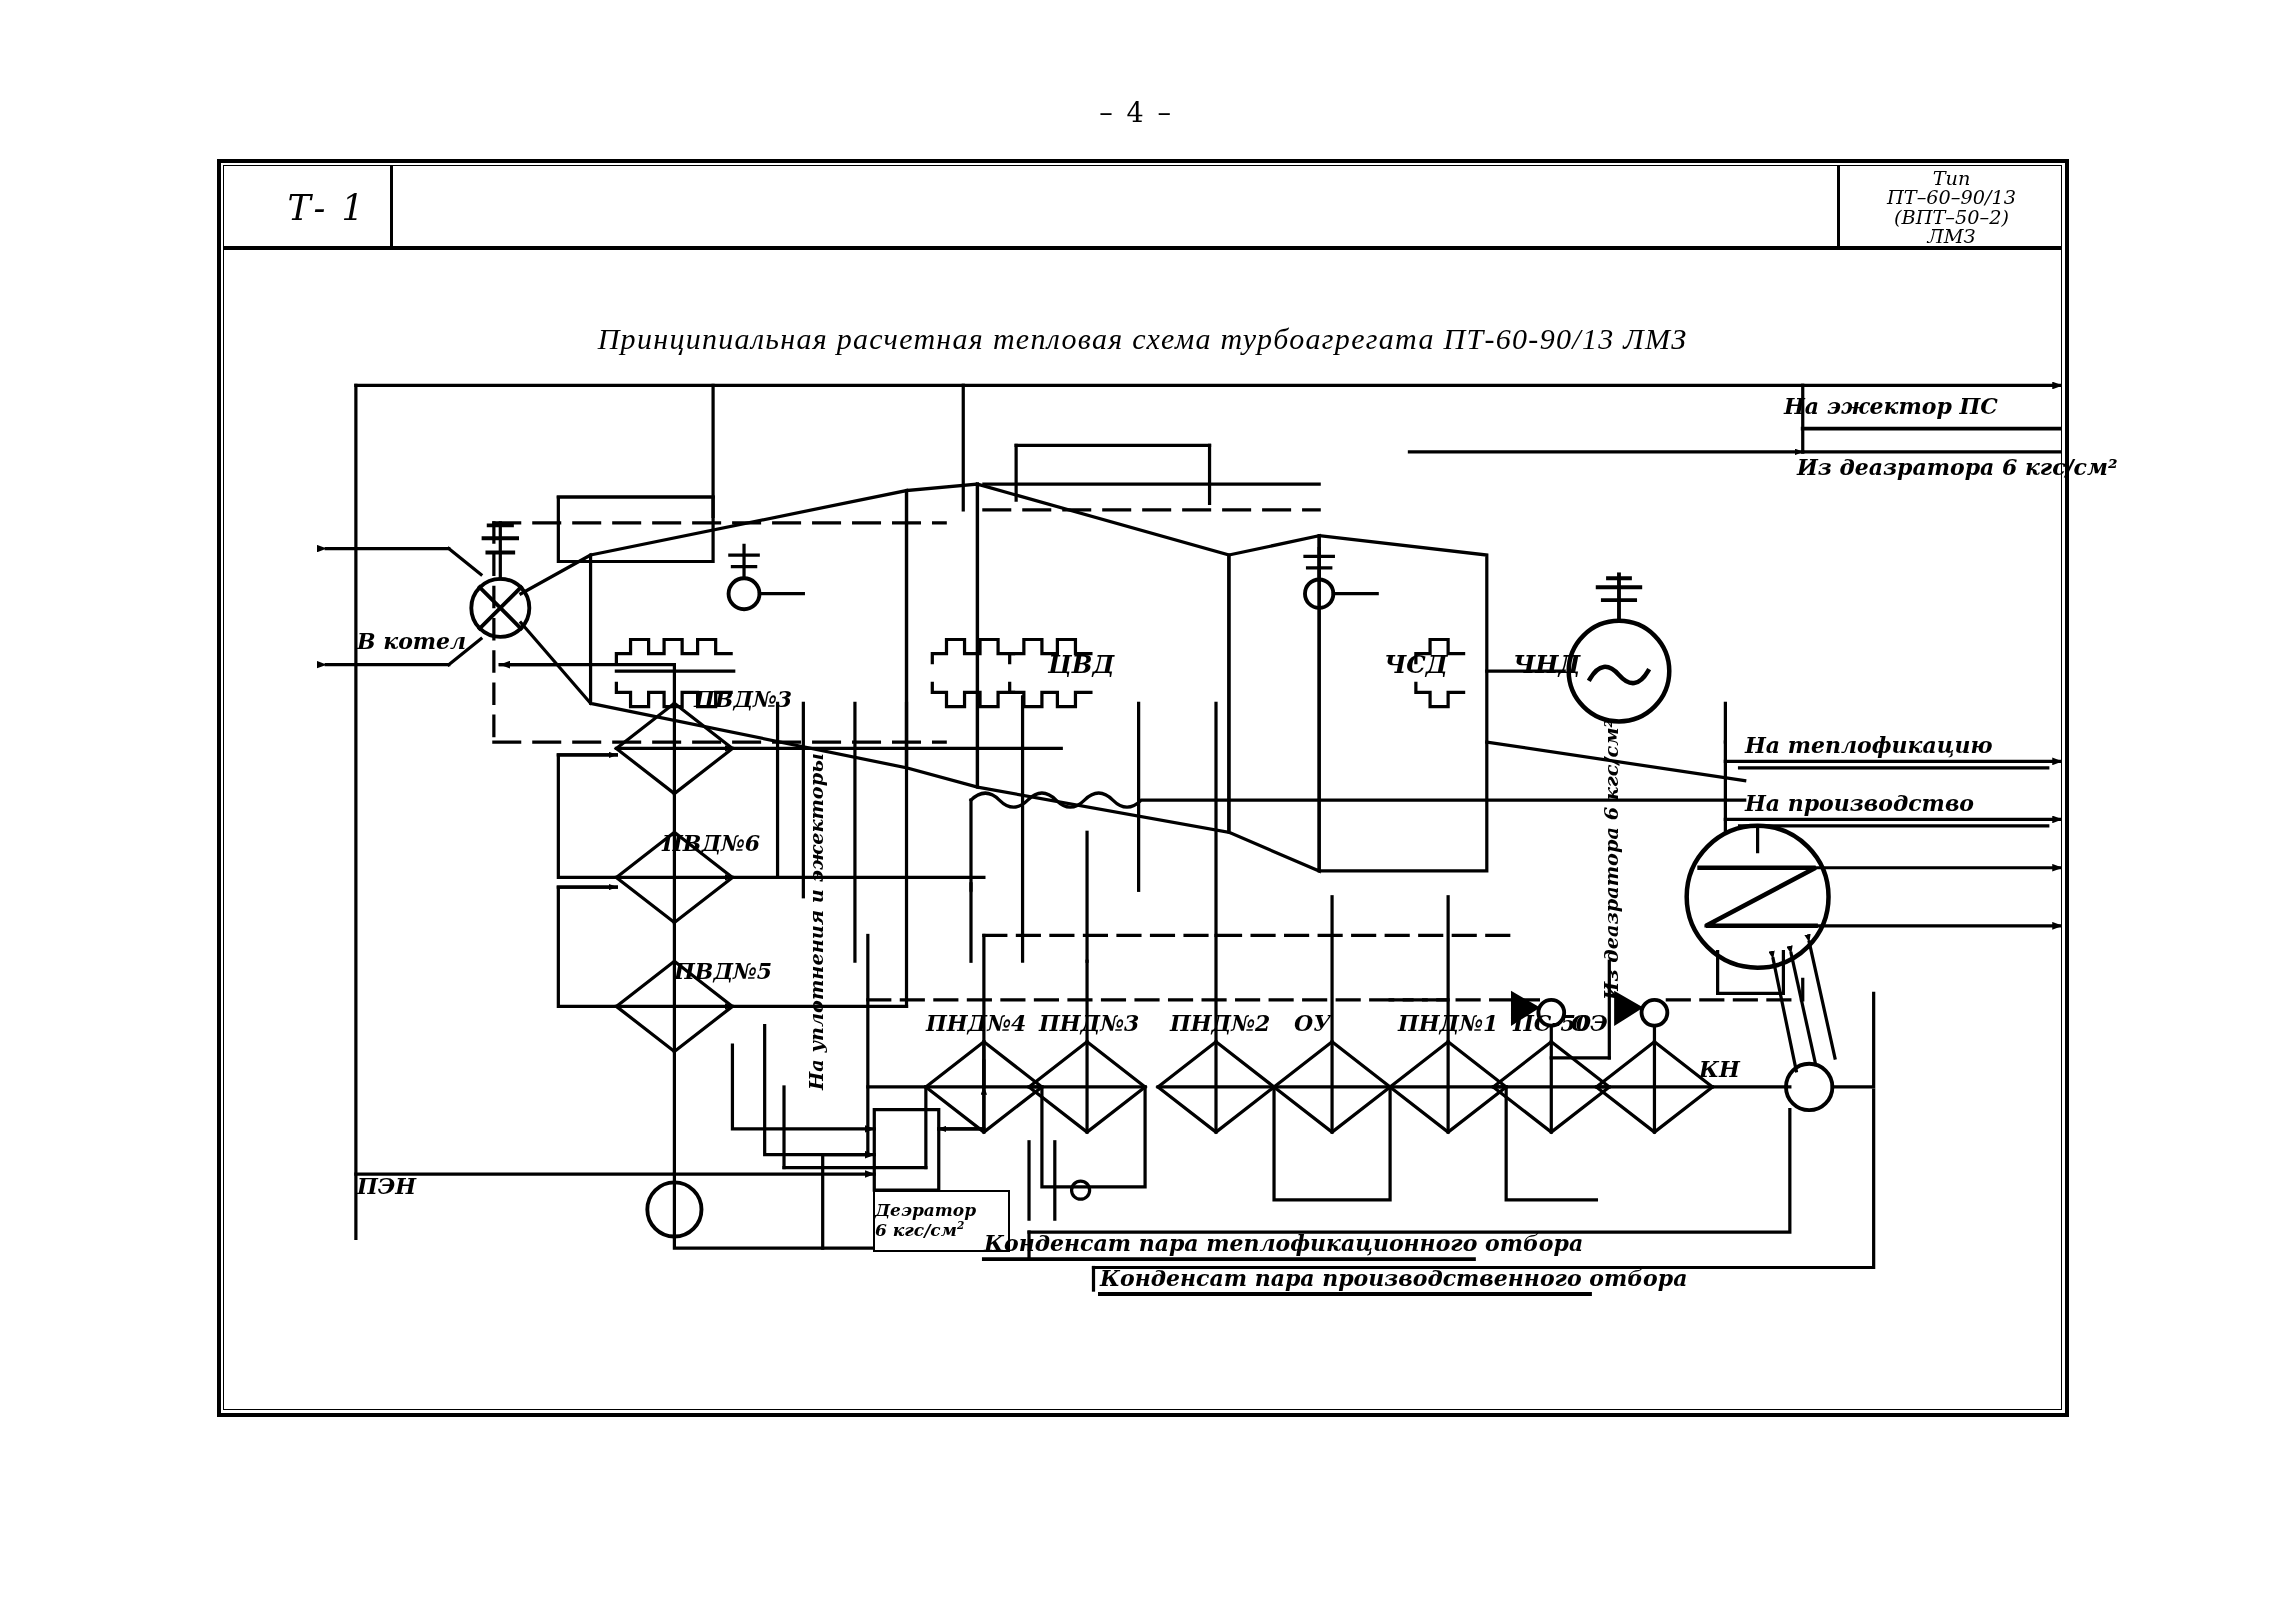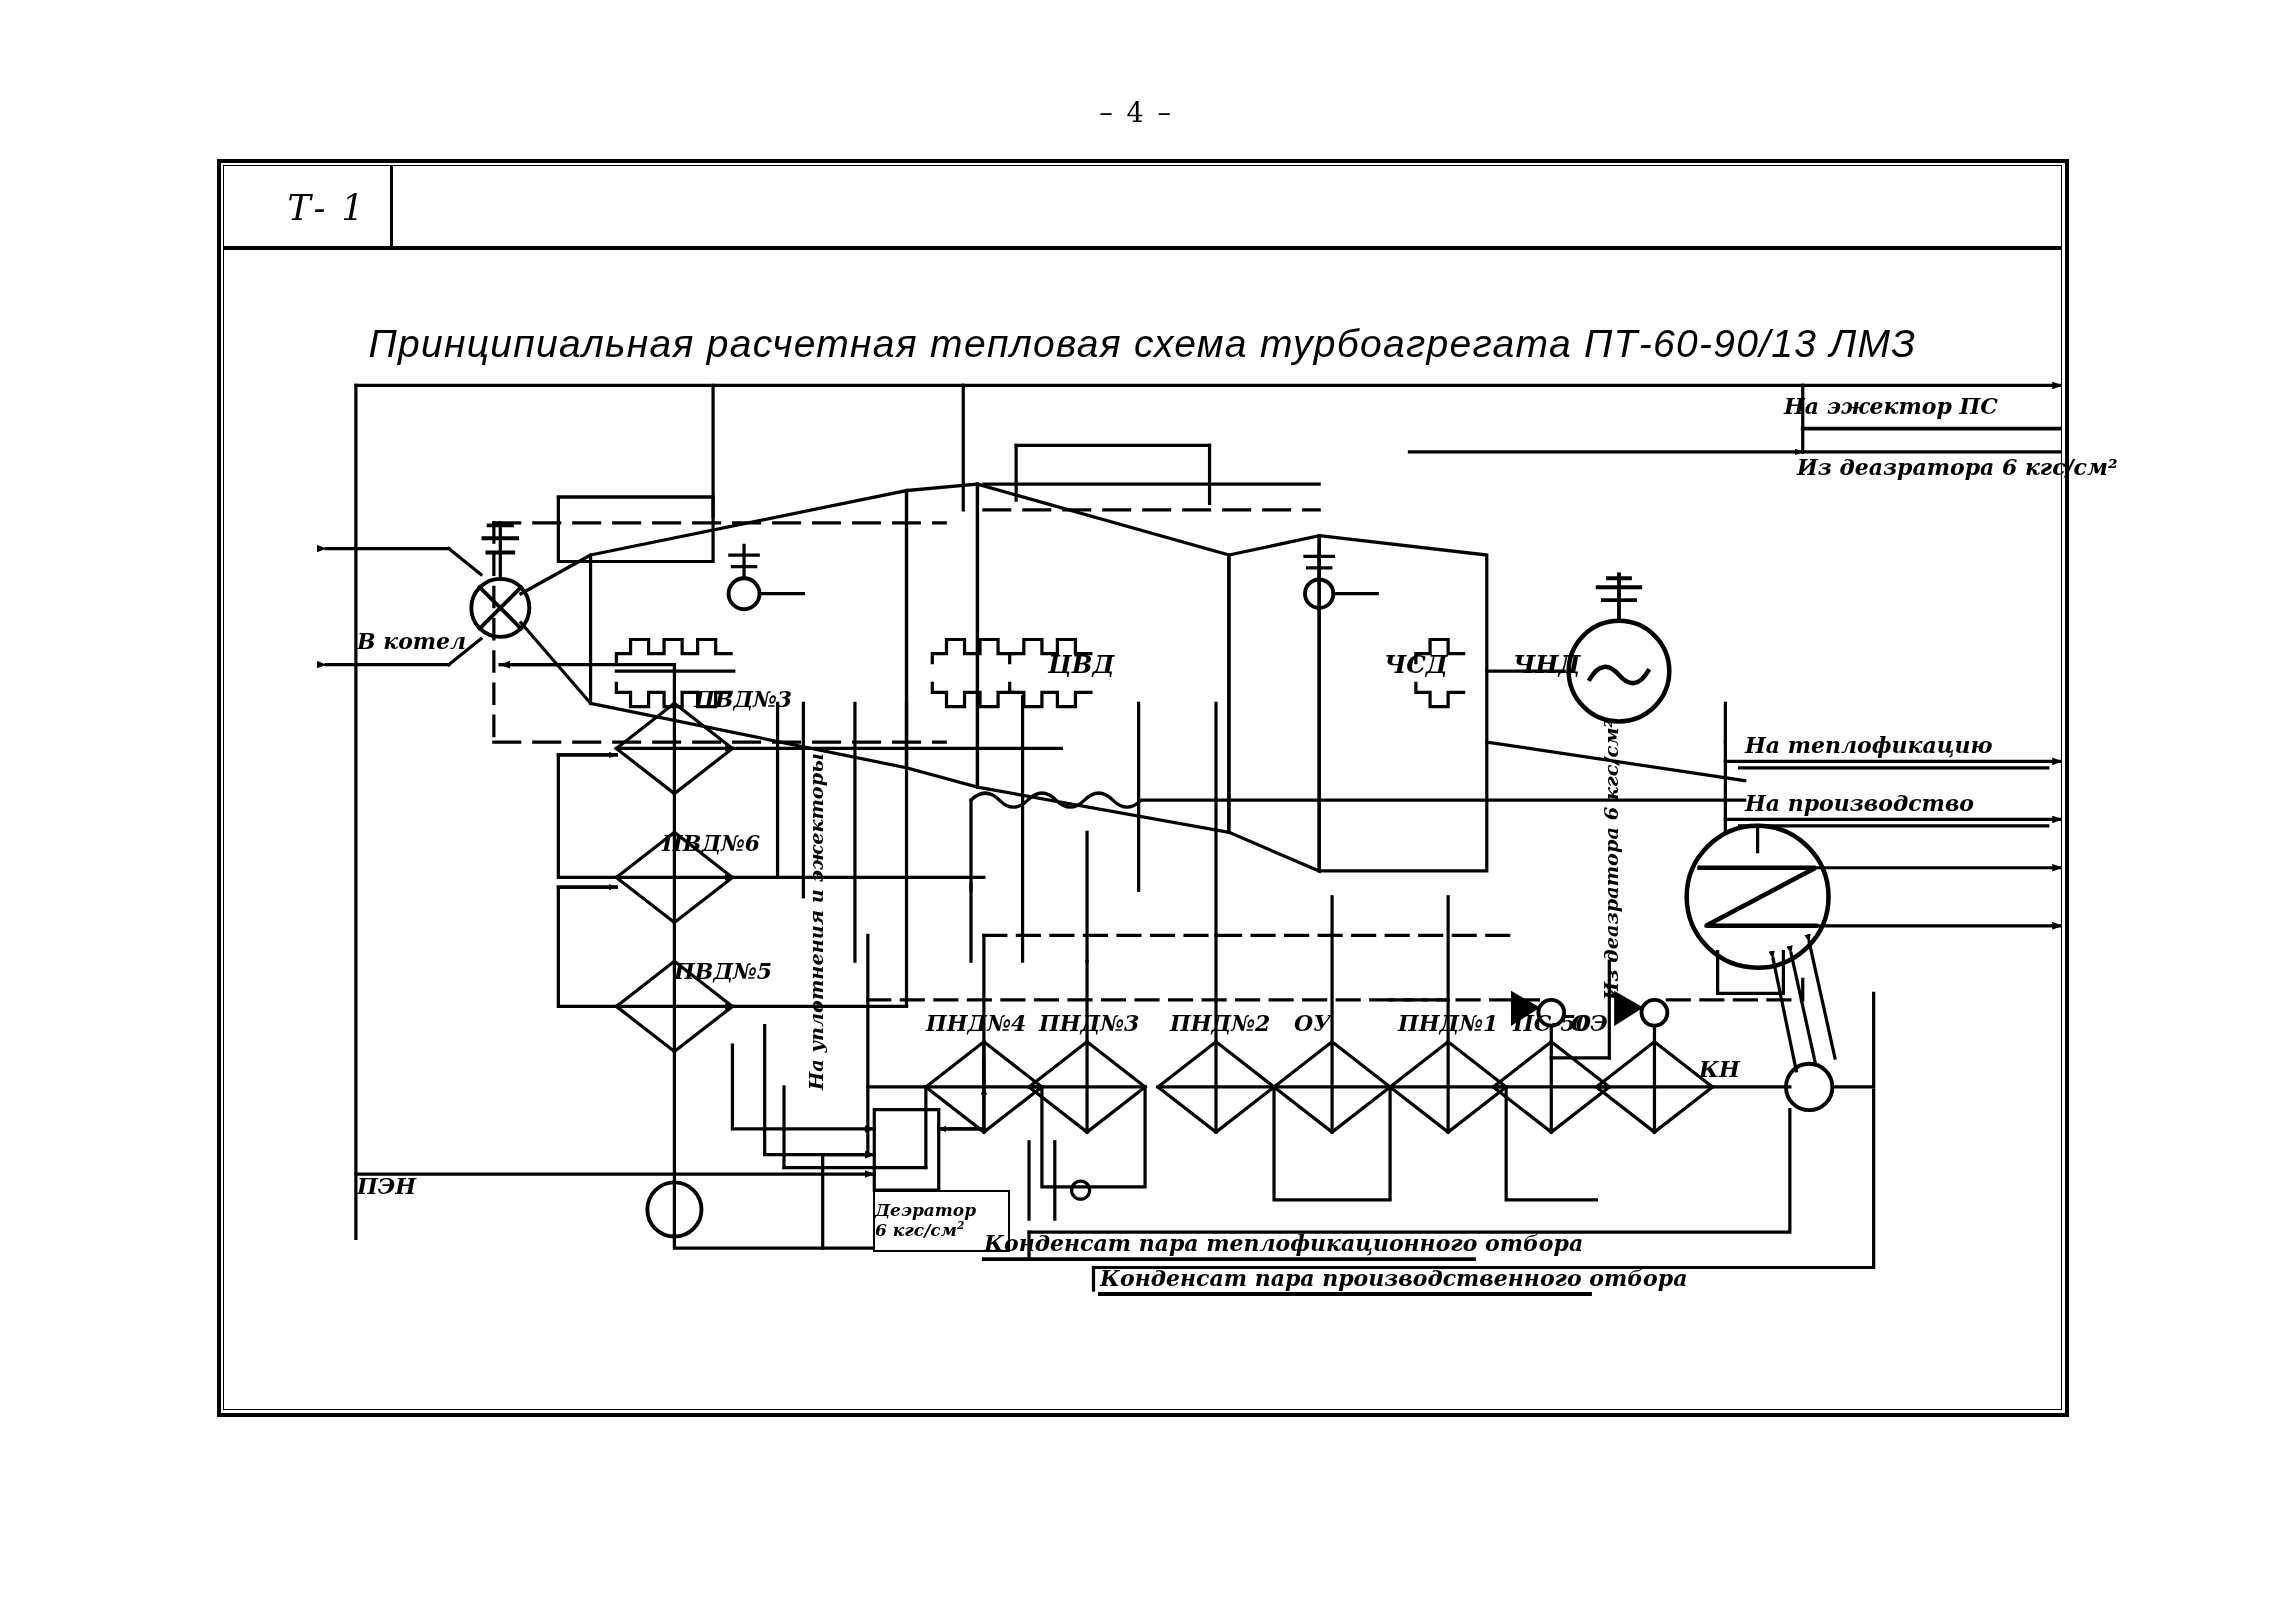--- a/index.html
+++ b/index.html
@@ -52,21 +52,21 @@
     line-height:1.0;
   }
   .cell-type span{
     font-family:"DejaVu Serif", serif;font-style:italic;font-size:19.3px;display:block;white-space:nowrap;
   }
   
   .mainheading{
     position:absolute;left:223px;top:322px;width:1839px;text-align:center;
   }
   .mainheading span{
-    font-family:Liberation Sans, sans-serif;font-style:italic;font-size:39px;letter-spacing:1.3px;white-space:nowrap;
+    font-family:Liberation Serif, serif;font-style:italic;font-size:30px;letter-spacing:1.3px;white-space:nowrap;
   }
   
   #draw{position:absolute;left:223px;top:252px;width:1839px;height:1158px;}
   svg{display:block;}
   
   .lbl{
     position:absolute;
     font-family:"DejaVu Serif", serif;font-style:italic;font-weight:bold;
     white-space:nowrap;line-height:1.05;
   }
@@ -91,20 +91,26 @@
 
   <div class="frame-outer"></div>
   <div class="frame-inner"></div>
   <div class="titlebar"></div>
 
   <div class="cell-code">
     <span>Т- 1</span>
   </div>
 
 
+  <div class="cell-type">
+    <span>Тип</span>
+    <span>ПТ–60–90/13</span>
+    <span>(ВПТ–50–2)</span>
+    <span>ЛМЗ</span>
+  </div>
 
   <div class="mainheading">
     <span>Принципиальная   расчетная тепловая схема турбоагрегата ПТ-60-90/13 ЛМЗ</span>
   </div>
 
   <div id="draw">
     <svg width="1839" height="1158" viewBox="0 0 2852 1796" xmlns="http://www.w3.org/2000/svg">
       <defs>
         <marker id="ah" markerWidth="16" markerHeight="12" refX="15" refY="6" orient="auto" markerUnits="userSpaceOnUse">
           <path d="M0,0 L16,6 L0,12 z" fill="#000"></path>

